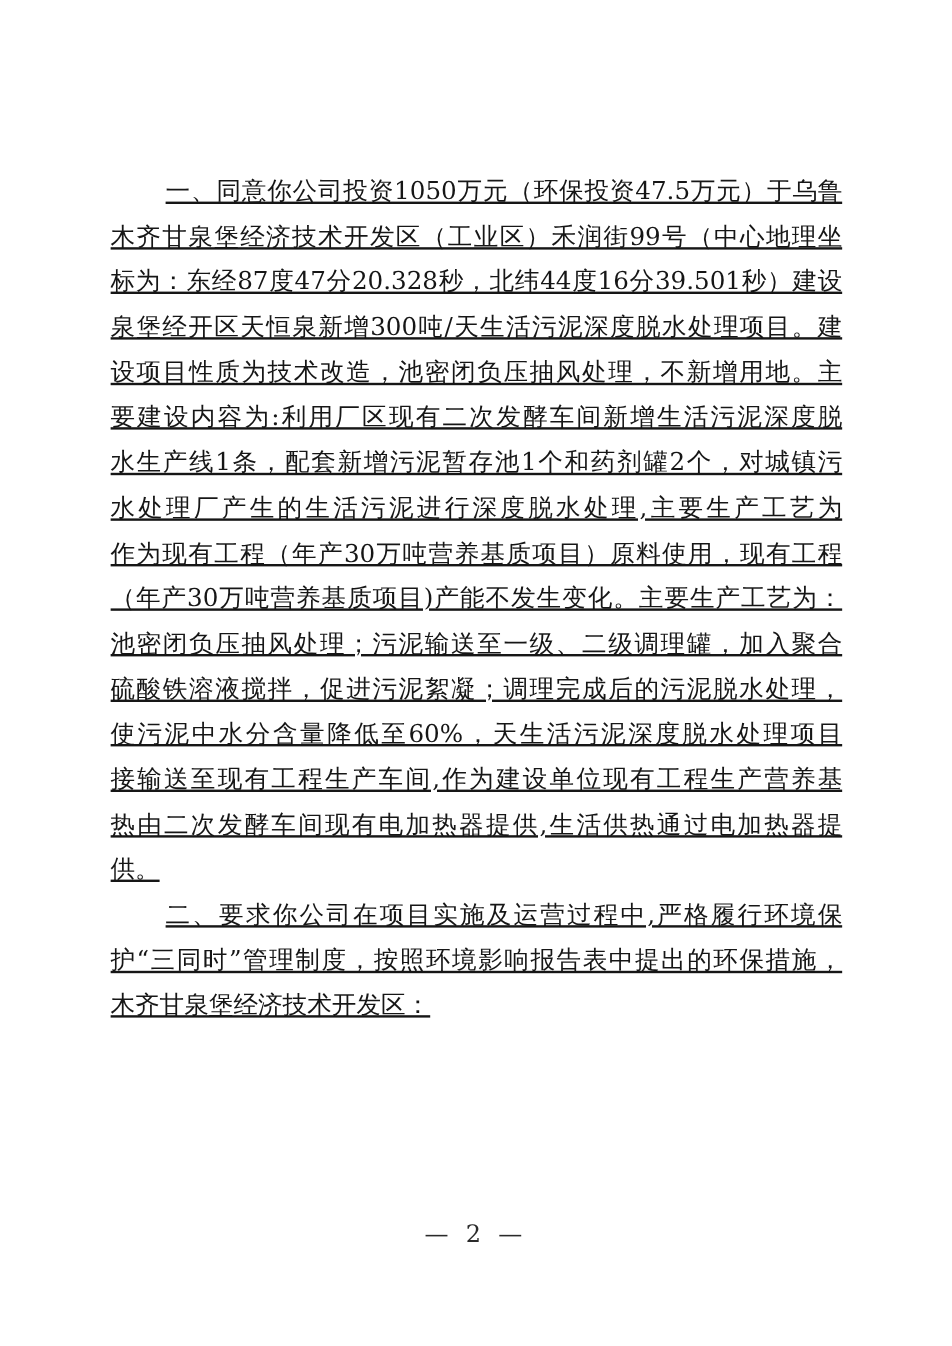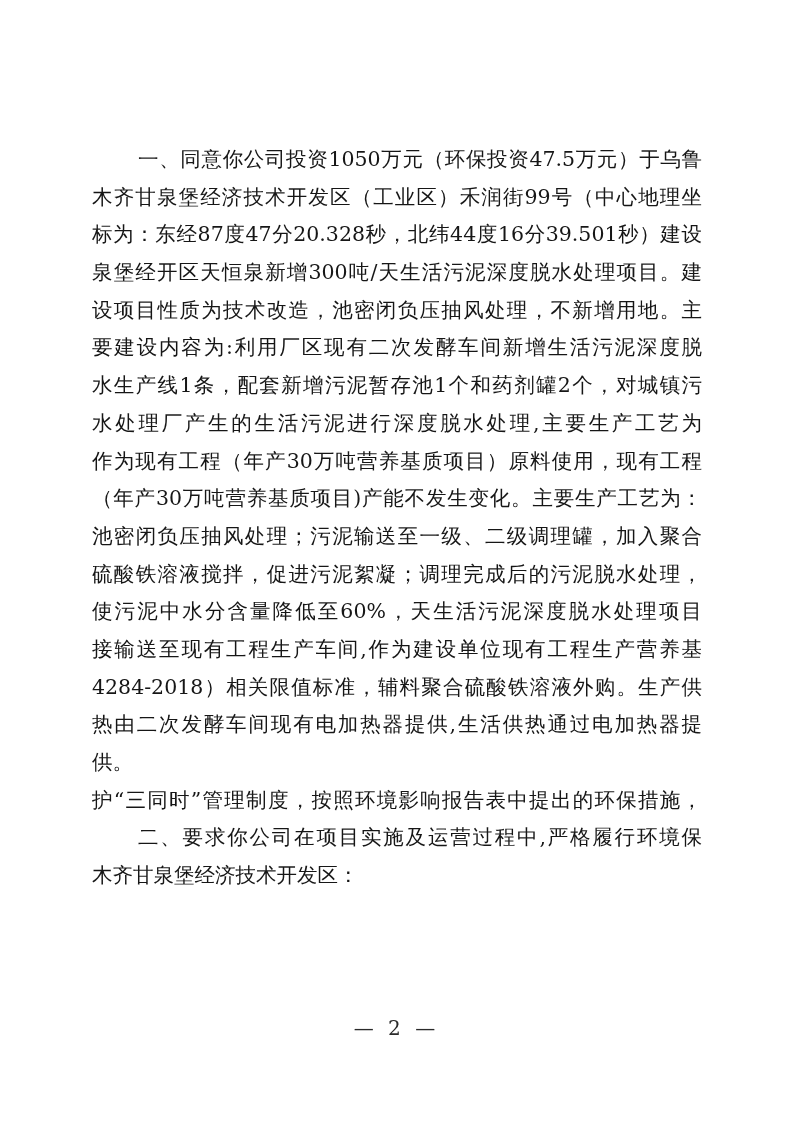--- a/index.html
+++ b/index.html
@@ -16,20 +16,21 @@
     font-family: "DejaVu Serif", "Liberation Serif", serif;
     overflow: hidden;
   }
   .body-text {
     position: absolute;
     left: 92px;
     top: 141px;
     width: 610px;
     font-size: 20.5px;
     line-height: 37.7px;
+    text-decoration: underline;
   }
   .para {
     margin: 0;
     padding: 0;
   }
   .line {
     text-align: justify;
     text-align-last: justify;
     text-justify: inter-character;
     height: 37.7px;
@@ -69,28 +70,27 @@
       <div class="line">设项目性质为技术改造，池密闭负压抽风处理，不新增用地。主</div>
       <div class="line">要建设内容为:利用厂区现有二次发酵车间新增生活污泥深度脱</div>
       <div class="line">水生产线1条，配套新增污泥暂存池1个和药剂罐2个，对城镇污</div>
       <div class="line">水处理厂产生的生活污泥进行深度脱水处理,主要生产工艺为</div>
       <div class="line">作为现有工程（年产30万吨营养基质项目）原料使用，现有工程</div>
       <div class="line">（年产30万吨营养基质项目)产能不发生变化。主要生产工艺为：</div>
       <div class="line">池密闭负压抽风处理；污泥输送至一级、二级调理罐，加入聚合</div>
       <div class="line">硫酸铁溶液搅拌，促进污泥絮凝；调理完成后的污泥脱水处理，</div>
       <div class="line">使污泥中水分含量降低至60%，天生活污泥深度脱水处理项目</div>
       <div class="line">接输送至现有工程生产车间,作为建设单位现有工程生产营养基</div>
-      <div class="line">4284-2018）相关限值标准，辅料聚合硫酸铁溶液外购。生产供</div>
       <div class="line">热由二次发酵车间现有电加热器提供,生活供热通过电加热器提</div>
       <div class="line last">供。</div>
     </div>
 
     <div class="para">
+      <div class="line indent">二、要求你公司在项目实施及运营过程中,严格履行环境保</div>
       <div class="line">护“三同时”管理制度，按照环境影响报告表中提出的环保措施，</div>
-      <div class="line indent">二、要求你公司在项目实施及运营过程中,严格履行环境保</div>
       <div class="line last">木齐甘泉堡经济技术开发区：</div>
     </div>
 
   </div>
 
   <div class="footer">
     <span class="page-num">— 2 —</span>
   </div>
 
 </div>

